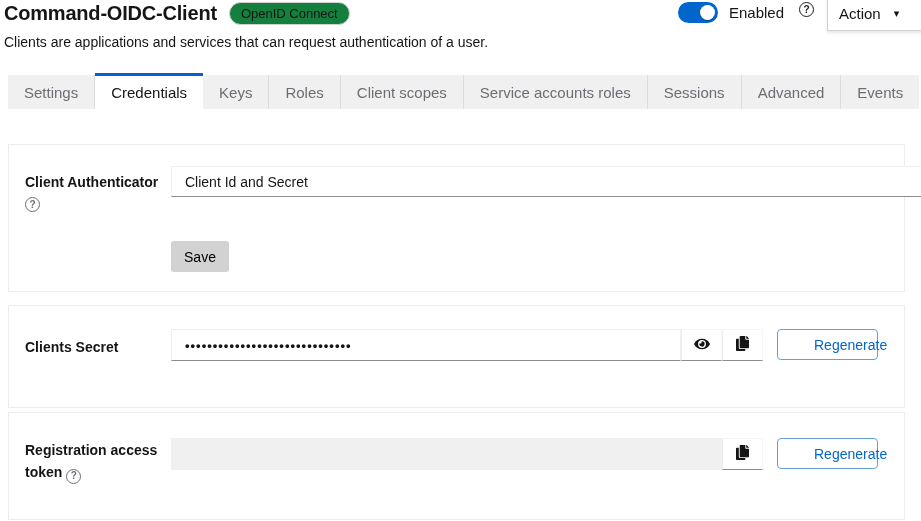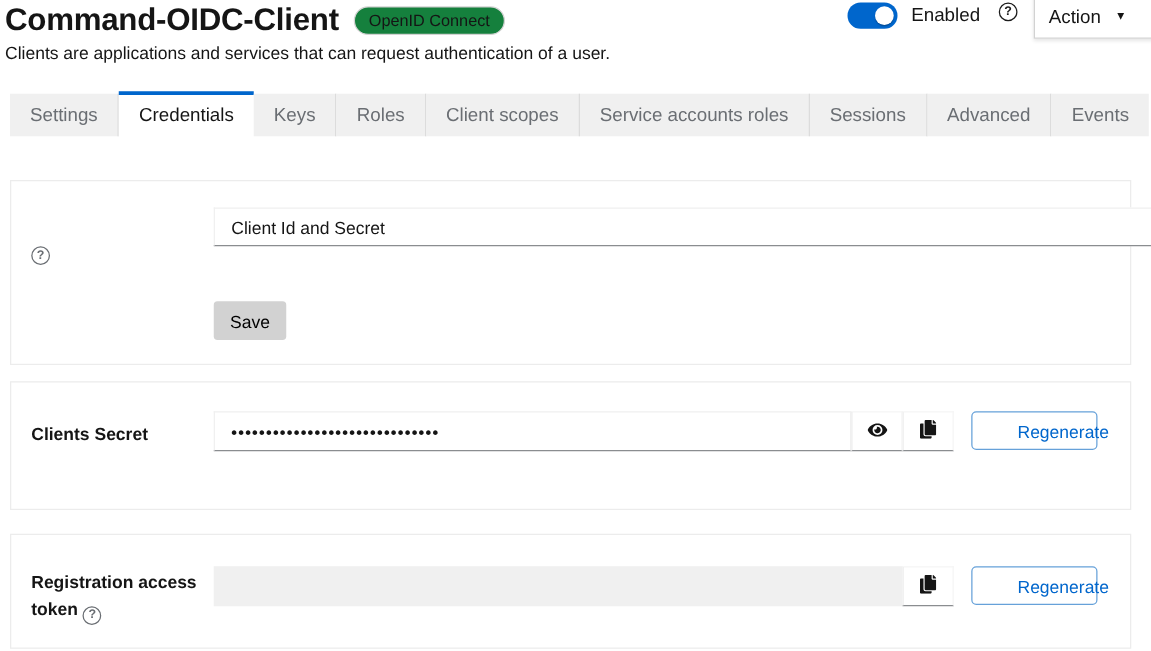--- a/index.html
+++ b/index.html
@@ -5,21 +5,21 @@
   * { margin:0; padding:0; box-sizing:border-box; }
   html,body { background:#fff; }
   #app {
     position:relative; width:921px; height:521px; overflow:hidden;
     background:#ffffff; color:#151515;
     font-family:"Liberation Sans", sans-serif;
   }
 
   
   .header-left { position:absolute; left:4px; top:2px; display:flex; align-items:center; gap:12px; }
-  .page-title { font-size:25px; font-weight:700; letter-spacing:-0.2px; color:#151515; }
+  .page-title { font-size:20px; font-weight:700; letter-spacing:-0.2px; color:#151515; }
   .type-badge {
     border:1px solid #d2d2d2; background:#15803d; color:#151515;
     border-radius:13px; padding:4px 11px; font-size:13px; line-height:1; white-space:nowrap;
   }
   .subtitle { position:absolute; left:4px; top:34px; font-size:14px; color:#151515; }
 
   .toggle {
     position:absolute; left:678px; top:2px; width:40px; height:21px;
     background:#0066cc; border-radius:11px; cursor:pointer;
   }
@@ -55,21 +55,21 @@
   .tab:last-child { border-right:none; }
   .tab.active {
     background:#fff; color:#151515; margin-top:0;
     border-top:3px solid #0066cc; border-right:none; font-size:15px;
   }
 
   
   .card { position:absolute; left:8px; width:897px; background:#fff; border:1px solid #ececec; }
   #card-auth   { top:144px; height:148px; }
   #card-secret { top:305px; height:103px; }
-  #card-token  { top:427px; height:92px;  }
+  #card-token  { top:412px; height:108px;  }
 
   .form-label { position:absolute; left:16px; font-size:14px; font-weight:700; color:#151515; line-height:22px; }
 
   .select {
     position:absolute; left:162px; top:21px; width:850px; height:31px;
     background:#fff; border:1px solid #f0f0f0; border-bottom:1px solid #8a8d90;
     display:flex; align-items:center; justify-content:space-between;
     padding:0 13px; font-size:14px; color:#151515; cursor:pointer;
   }
 
@@ -138,20 +138,21 @@
     <div class="tab">Keys</div>
     <div class="tab">Roles</div>
     <div class="tab">Client scopes</div>
     <div class="tab">Service accounts roles</div>
     <div class="tab">Sessions</div>
     <div class="tab">Advanced</div>
     <div class="tab">Events</div>
   </div>
 
   <div class="card" id="card-auth">
+    <div class="form-label" style="top:26px; width:150px;">Client Authenticator</div>
     <span class="help-circle help-gray" style="position:absolute; left:16px; top:52px;">?</span>
 
     <div class="select">
       <span>Client Id and Secret</span>
       <span class="caret">▾</span>
     </div>
 
     <button class="save-btn">Save</button>
   </div>
 

